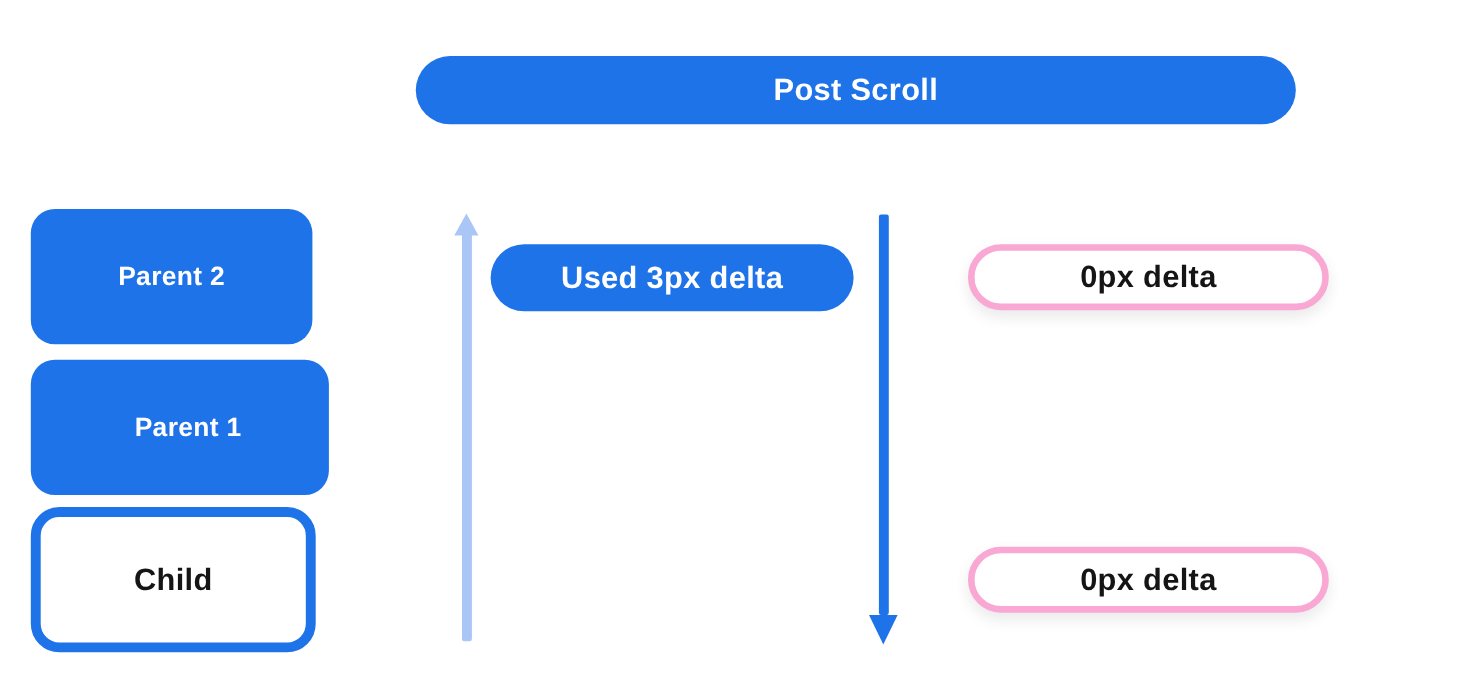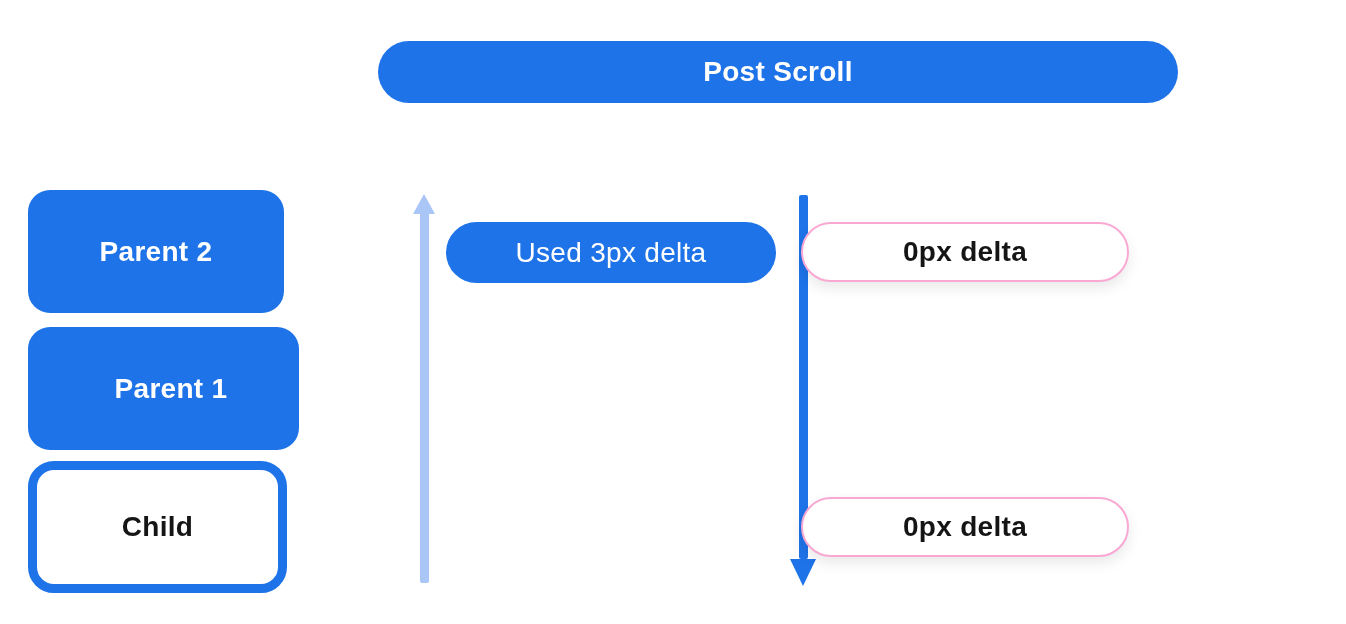--- a/index.html
+++ b/index.html
@@ -5,31 +5,31 @@
   html,body{margin:0;padding:0;background:#ffffff;}
   .stage{
     position:relative;
     width:1346px;height:624px;
     background:#ffffff;
     font-family:"Liberation Sans", sans-serif;
     overflow:hidden;
   }
   
   .header-pill{
-    position:absolute;left:378px;top:41px;width:800px;height:62px;
+    position:absolute;left:378px;top:51px;width:800px;height:62px;
     background:#1E73E8;border-radius:31px;
     display:flex;align-items:center;justify-content:center;
     color:#ffffff;font-size:28px;font-weight:700;letter-spacing:.3px;
   }
   
   .parent-box{
     position:absolute;left:28px;width:256px;height:123px;
     background:#1E73E8;border-radius:22px;
     display:flex;align-items:center;justify-content:center;
-    color:#ffffff;font-size:28px;font-weight:700;letter-spacing:.3px;
+    color:#ffffff;font-size:24px;font-weight:700;letter-spacing:.3px;
   }
   .parent-2{top:190px;}
   .parent-1{top:327px;padding-left:15px;}
   .child-box{
     position:absolute;left:28px;top:461px;width:259px;height:132px;
     box-sizing:border-box;
     background:#ffffff;border:9px solid #1E73E8;border-radius:26px;
     display:flex;align-items:center;justify-content:center;
     color:#151515;font-size:28px;font-weight:600;letter-spacing:.3px;text-align:center;
   }
@@ -50,29 +50,29 @@
   .down-arrow-head{
     position:absolute;left:790px;top:559px;width:0;height:0;
     border-left:13px solid transparent;border-right:13px solid transparent;
     border-top:27px solid #1E73E8;
   }
   
   .blue-pill{
     position:absolute;left:446px;width:330px;height:61px;
     background:#1E73E8;border-radius:30.5px;
     display:flex;align-items:center;justify-content:center;
-    color:#ffffff;font-size:28px;font-weight:400;letter-spacing:.3px;
+    color:#ffffff;font-size:28px;font-weight:700;letter-spacing:.3px;
   }
   .pill-used{top:222px;}
   .pill-nodelta{top:360px;}
   
   .white-pill{
-    position:absolute;left:801px;width:328px;height:60px;
+    position:absolute;left:880px;width:328px;height:60px;
     box-sizing:border-box;
-    background:#ffffff;border:2px solid #f9a8d4;border-radius:30px;
+    background:#ffffff;border:6px solid #f9a8d4;border-radius:30px;
     box-shadow:0 6px 14px rgba(0,0,0,0.09);
     display:flex;align-items:center;justify-content:center;
     color:#151515;font-size:28px;font-weight:600;letter-spacing:.3px;
   }
   .white-pill-top{top:222px;}
   .white-pill-bottom{top:497px;}
 </style>
 </head>
 <body>
 

